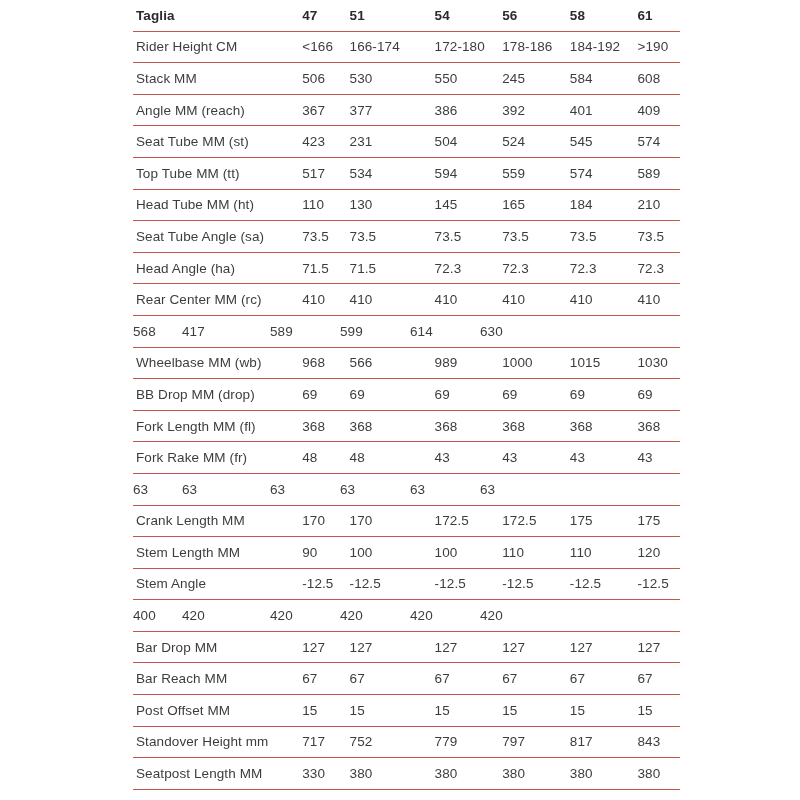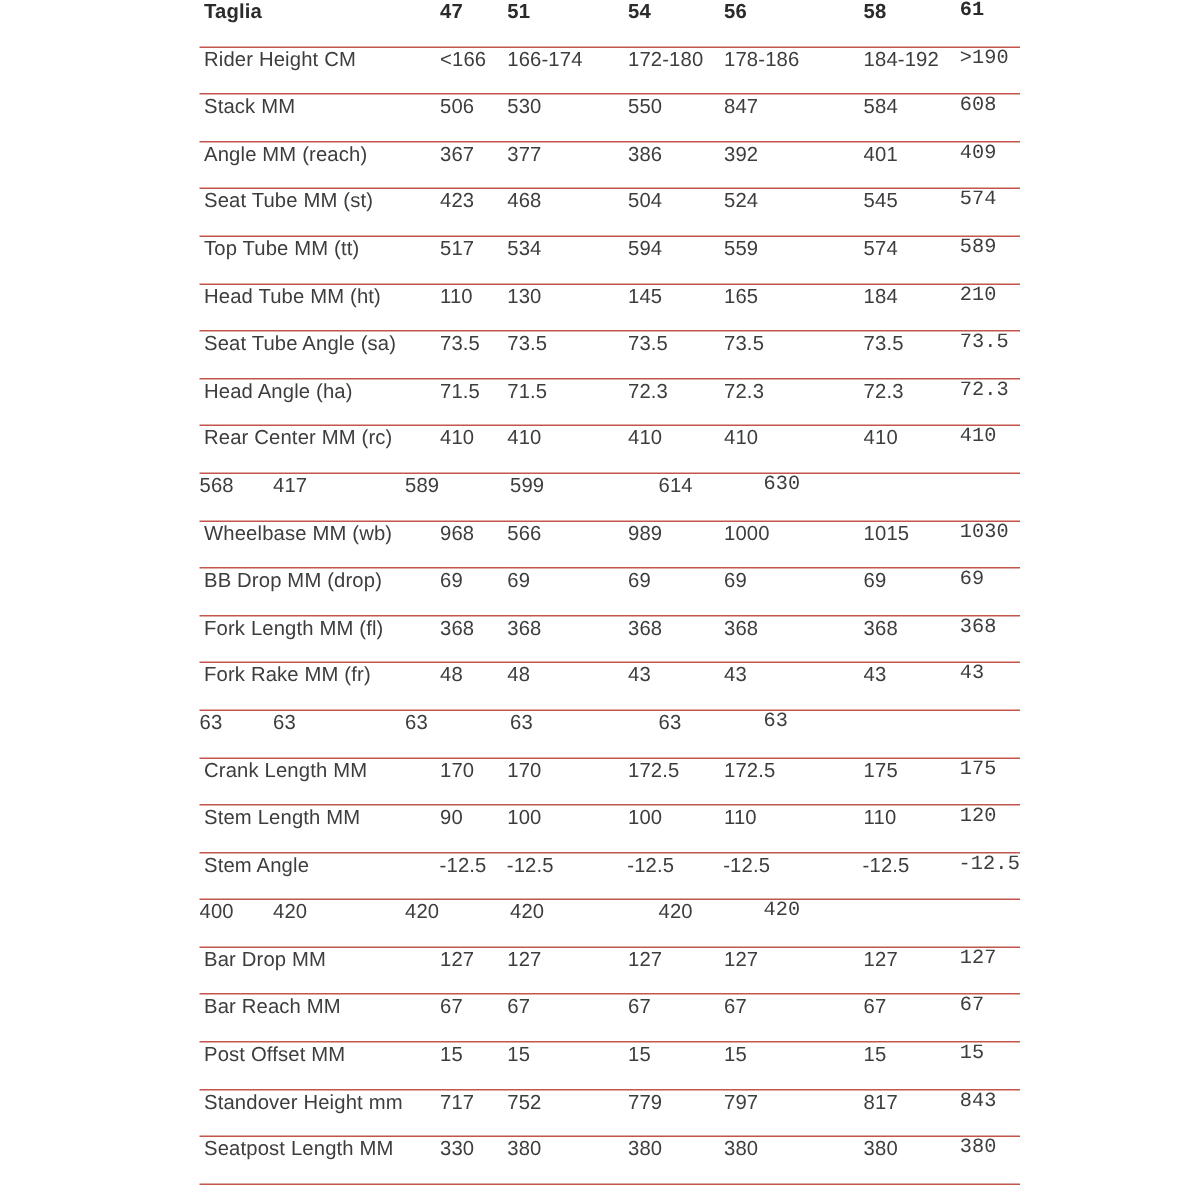--- a/index.html
+++ b/index.html
@@ -18,42 +18,43 @@
     --header-color: #2b2b2b;
   }
   .table-wrap {
     position: absolute;
     left: 133px;
     top: 0;
     width: 547px;
   }
   .row {
     display: flex;
+    align-items: center;
     height: 31.6px;
     box-sizing: border-box;
     border-bottom: 1.5px solid var(--line-color);
     white-space: nowrap;
   }
   .cell {
     box-sizing: border-box;
     font-size: 13.5px;
     color: var(--text-color);
     letter-spacing: 0.1px;
     overflow: visible;
   }
   .cell.label {
     width: 175px;
     padding-left: 3px;
   }
   .cell.c0 { width: 49px; }
   .cell.c1 { width: 88px; }
   .cell.c2 { width: 70px; }
   .cell.c3 { width: 70px; }
-  .cell.c4 { width: 70px; margin-left: 29px; }
-  .cell.c5 { width: 44px; font-family: Liberation Mono, monospace; }
+  .cell.c4 { width: 70px; }
+  .cell.c5 { width: 44px; }
   .row.header .cell {
     font-weight: 700;
     color: var(--header-color);
   }
 </style>
 </head>
 <body style="--line-color: #c4554d; --text-color: #3d3d3d; --header-color: #2b2b2b;">
 
 <div class="table-wrap">
   <div class="row header">
@@ -73,37 +74,37 @@
         <div class="cell c2">172-180</div>
         <div class="cell c3">178-186</div>
         <div class="cell c4">184-192</div>
         <div class="cell c5">&gt;190</div>
       </div>
       <div class="row">
         <div class="cell label">Stack MM</div>
         <div class="cell c0">506</div>
         <div class="cell c1">530</div>
         <div class="cell c2">550</div>
-        <div class="cell c3">847</div>
+        <div class="cell c3">245</div>
         <div class="cell c4">584</div>
         <div class="cell c5">608</div>
       </div>
       <div class="row">
         <div class="cell label">Angle MM (reach)</div>
         <div class="cell c0">367</div>
         <div class="cell c1">377</div>
         <div class="cell c2">386</div>
         <div class="cell c3">392</div>
         <div class="cell c4">401</div>
         <div class="cell c5">409</div>
       </div>
       <div class="row">
         <div class="cell label">Seat Tube MM (st)</div>
         <div class="cell c0">423</div>
-        <div class="cell c1">468</div>
+        <div class="cell c1">231</div>
         <div class="cell c2">504</div>
         <div class="cell c3">524</div>
         <div class="cell c4">545</div>
         <div class="cell c5">574</div>
       </div>
       <div class="row">
         <div class="cell label">Top Tube MM (tt)</div>
         <div class="cell c0">517</div>
         <div class="cell c1">534</div>
         <div class="cell c2">594</div>

